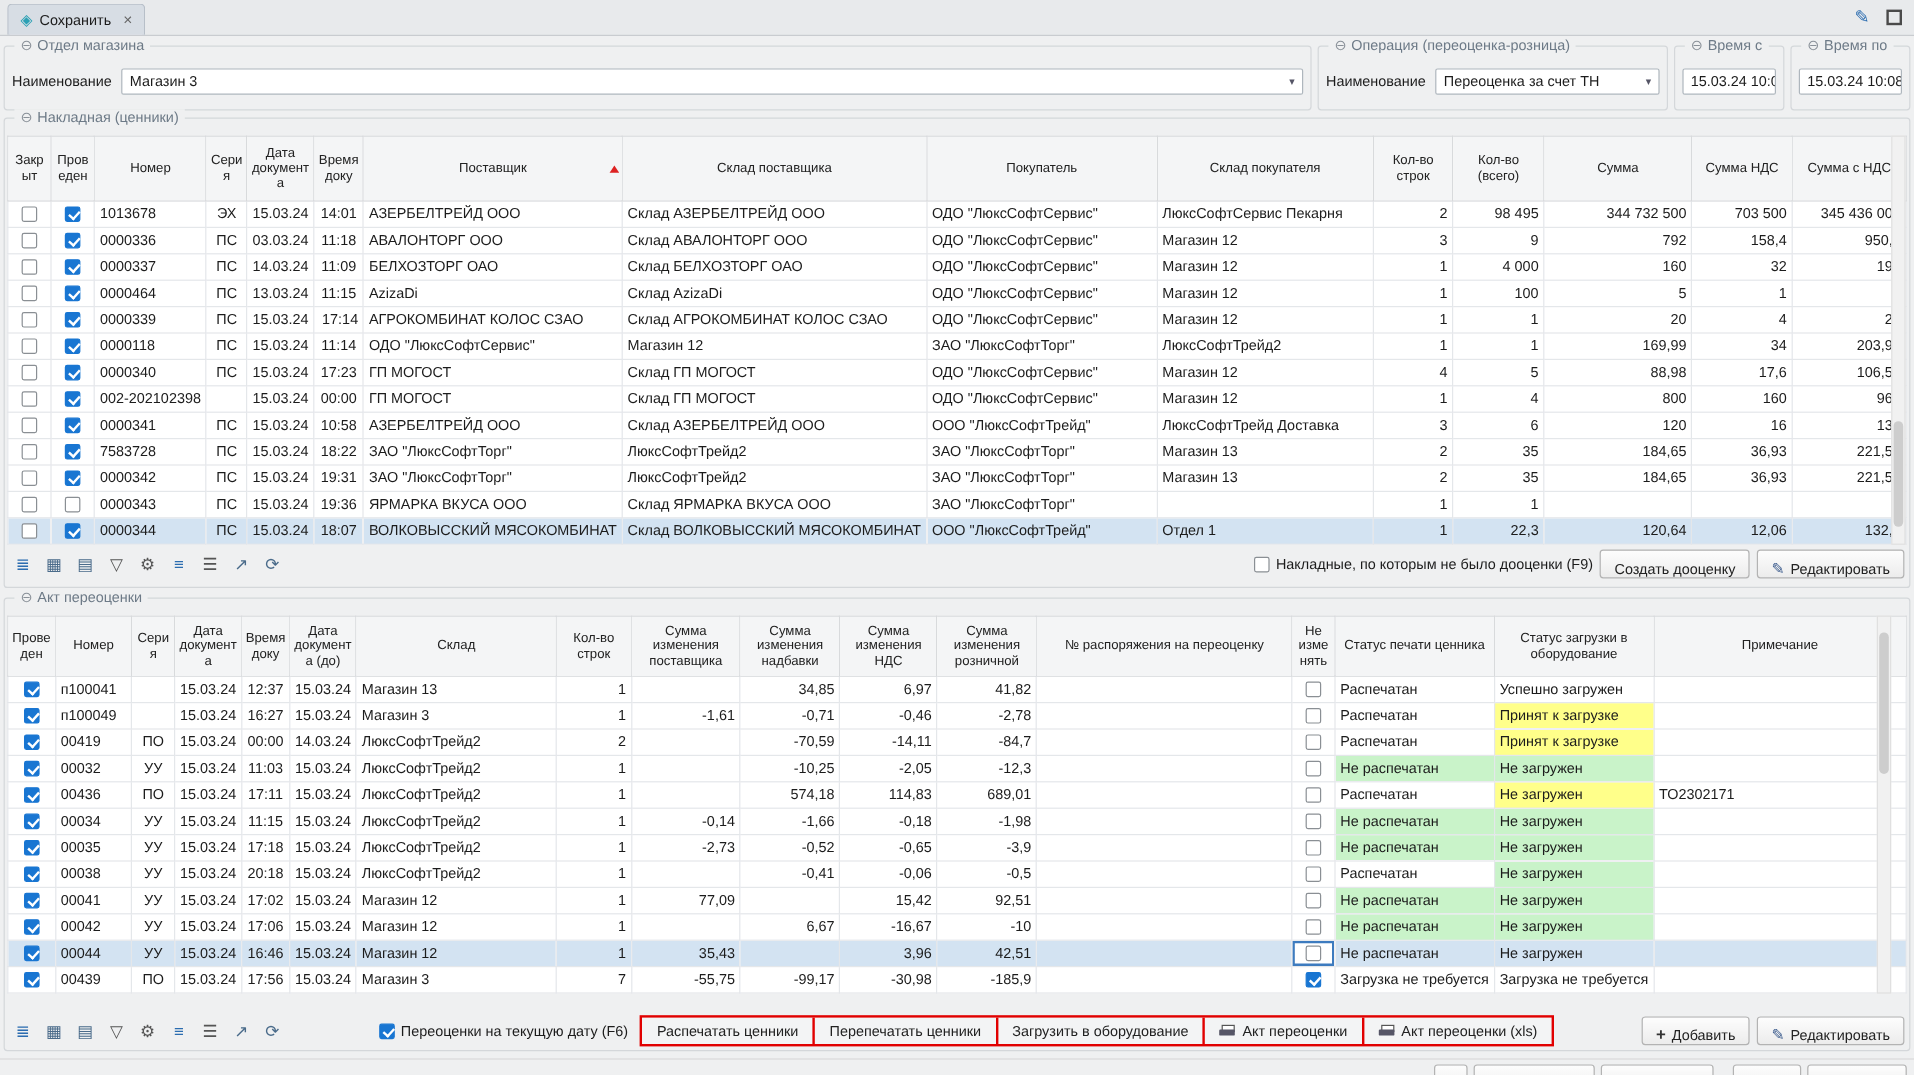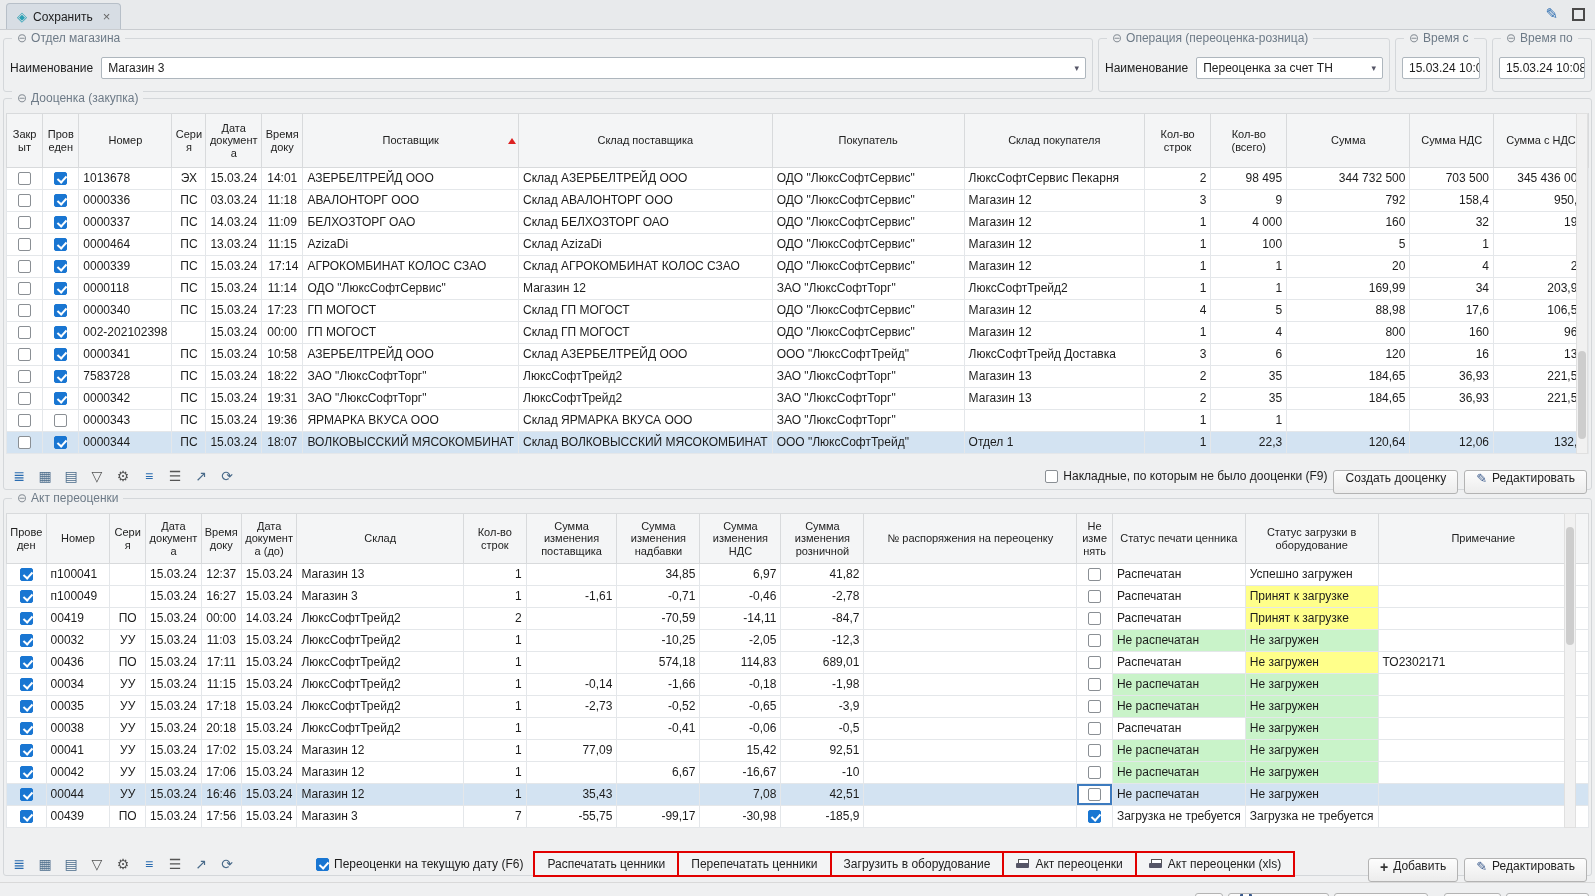--- a/index.html
+++ b/index.html
@@ -55,21 +55,21 @@
   .cb.checked::after{content:"";position:absolute;left:4px;top:1px;width:4px;height:7px;border:solid #fff;border-width:0 2px 2px 0;transform:rotate(42deg);}
   
   .vscroll{position:absolute;right:-14px;top:0;bottom:0;width:12px;background:#f1f1f1;border:1px solid #e0e0e0;}
   .vthumb{position:absolute;left:1px;right:1px;background:#cdcdcd;border-radius:4px;}
   
   .toolbar{display:flex;align-items:center;gap:6px;padding:4px 4px 3px;}
   .icon-strip{display:flex;gap:4px;align-items:center;}
   .tool-icon{width:22px;height:20px;display:flex;align-items:center;justify-content:center;font-size:14px;border-radius:2px;cursor:default;}
   .spacer{flex:1;}
   .check-label{display:flex;align-items:center;gap:5px;white-space:nowrap;}
-  .btn{height:24px;padding:0 11px;background:linear-gradient(#fdfdfd,#ececec);border:1px solid #b3b3b3;border-radius:3px;font-size:12px;font-family:"Liberation Sans",sans-serif;display:inline-flex;align-items:flex-start;gap:5px;color:#222;cursor:pointer;white-space:nowrap;margin-top:12px;}
+  .btn{height:24px;padding:0 11px;background:linear-gradient(#fdfdfd,#ececec);border:1px solid #b3b3b3;border-radius:3px;font-size:12px;font-family:"Liberation Sans",sans-serif;display:inline-flex;align-items:flex-end;gap:5px;color:#222;cursor:pointer;white-space:nowrap;}
   .btn .pencil{color:#3a5a8c;font-size:13px;}
   .btn .plus{font-size:14px;font-weight:bold;color:#333;}
   .red-box{display:flex;align-items:stretch;border:2px solid var(--accent-red);margin-left:4px;background:#f3f4f5;}
   .hl-btn{border:none;background:transparent;height:22px;padding:0 12px;font-size:12px;font-family:"Liberation Sans",sans-serif;display:inline-flex;align-items:center;gap:6px;color:#222;cursor:pointer;white-space:nowrap;}
   .hl-btn + .hl-btn{border-left:2px solid var(--accent-red);}
   .printer-icon{display:inline-block;width:13px;height:11px;position:relative;flex:none;}
   .printer-icon::before{content:"";position:absolute;left:2px;top:0;width:9px;height:4px;border:1px solid #555;background:#fff;}
   .printer-icon::after{content:"";position:absolute;left:0;top:4px;width:13px;height:5px;background:#556;border-radius:1px;}
   
   .invoice-group{margin:6px 3px 0;height:392px;}
@@ -151,21 +151,21 @@
         <span>15.03.24 10:08</span>
 
       </div>
     </div>
   </div>
 </div>
 
 <div class="group invoice-group">
   <div class="group-title">
     <span class="collapse-icon">⊖</span>
-    <span>Дооценка (закупка)</span>
+    <span>Накладная (ценники)</span>
   </div>
   <div class="table-zone">
     <table class="grid" id="invoice-table">
       <thead>
           <tr>
             <th style="width: 40px;"><span>Закрыт</span></th>
             <th style="width: 40px;"><span>Проведен</span></th>
             <th style="width: 80px;"><span>Номер</span></th>
             <th style="width: 36px;"><span>Серия</span></th>
             <th style="width: 48px;"><span>Дата документа</span></th>
@@ -659,21 +659,21 @@
             <td class="cb-cell"><span class="cb checked"></span></td>
             <td>00044</td>
             <td style="text-align: center;">УУ</td>
             <td style="text-align: center;">15.03.24</td>
             <td style="text-align: center; margin-left: 11px;">16:46</td>
             <td style="text-align: center;">15.03.24</td>
             <td>Магазин 12</td>
             <td style="text-align: right;">1</td>
             <td style="text-align: right;">35,43</td>
             <td style="text-align: right;"></td>
-            <td style="text-align: right;">7,08</td>
+            <td style="text-align: right;">3,96</td>
             <td style="text-align: right;">42,51</td>
             <td></td>
             <td class="cb-cell focus-cell"><span class="cb"></span></td>
             <td class="bg-green">Не распечатан</td>
             <td class="bg-green">Не загружен</td>
             <td></td>
           </tr>
           <tr>
             <td class="cb-cell"><span class="cb checked"></span></td>
             <td>00439</td>

